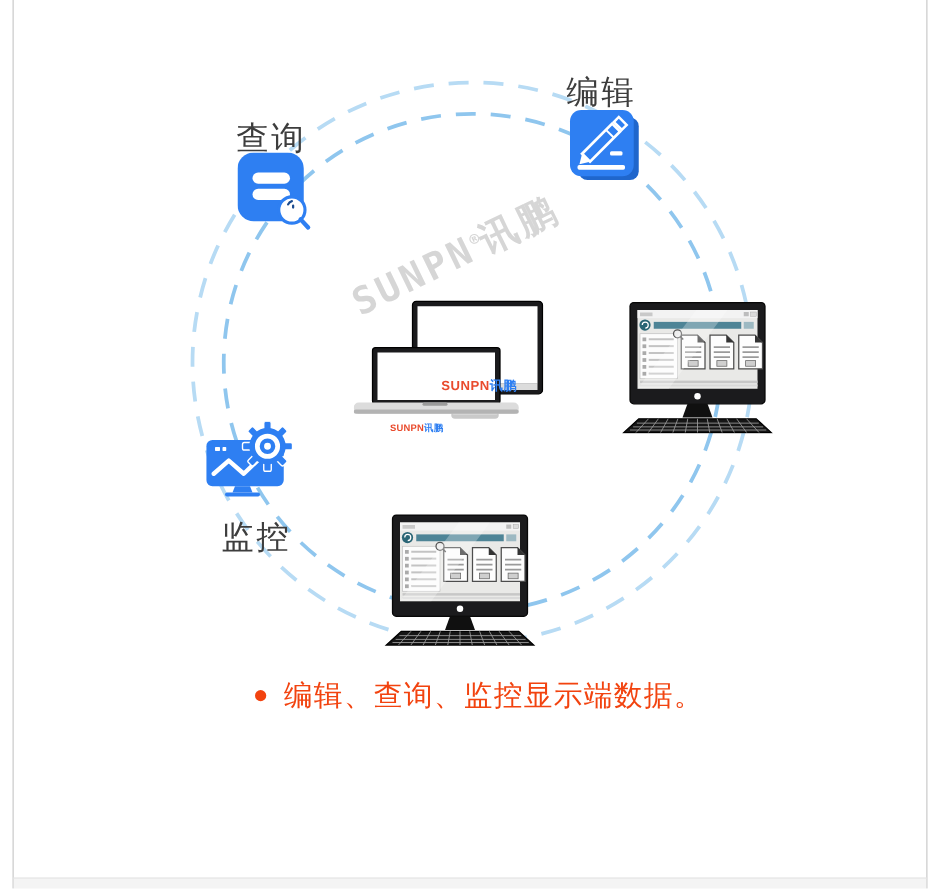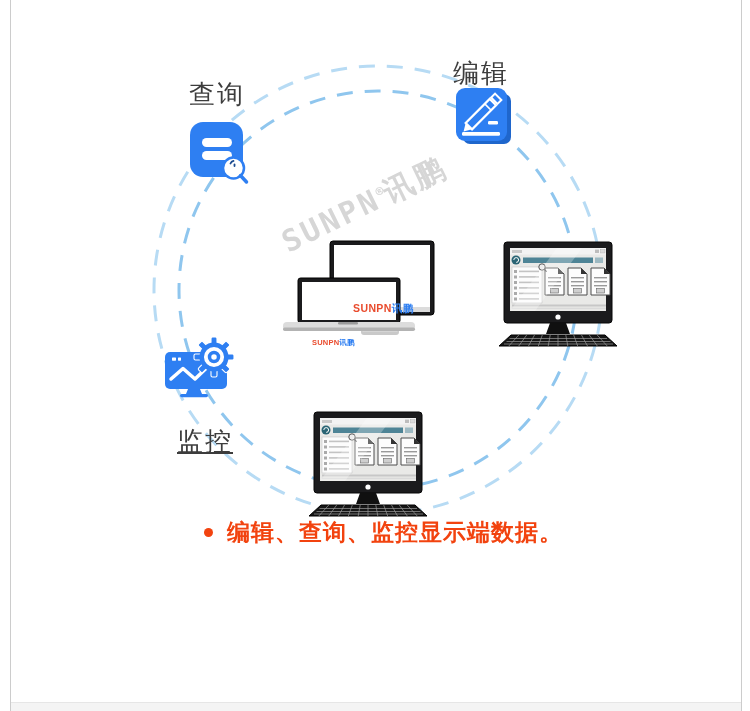--- a/index.html
+++ b/index.html
@@ -17,39 +17,39 @@
     position:absolute;left:284px;top:224px;z-index:0;
     transform:rotate(-26deg);transform-origin:0 50%;
     font-family:"DejaVu Sans Mono",monospace;font-weight:bold;
     font-size:30px;letter-spacing:3px;color:#d6d6d6;white-space:nowrap;
   }
   .watermark sup{font-size:13px;letter-spacing:0;}
   .feat-label{
     position:absolute;z-index:3;font-size:26px;color:#3d3d3d;
     letter-spacing:2px;white-space:nowrap;
   }
-  .lbl-query{left:189px;top:77px;}
+  .lbl-query{left:189px;top:93px;}
   .lbl-edit{left:453px;top:56px;}
-  .lbl-monitor{left:177px;top:424px;text-decoration:underline;}
+  .lbl-monitor{left:177px;top:412px;}
   .icon-abs{position:absolute;z-index:3;}
   .ic-query{left:190px;top:122px;}
   .ic-edit{left:455px;top:85px;}
   .ic-monitor{left:165px;top:337px;}
   .center-group{left:283px;top:238px;}
   .pc-right{left:497px;top:241px;}
   .pc-bottom{left:307px;top:411px;}
   .screen-logo{
     position:absolute;z-index:4;text-align:center;font-weight:bold;
     font-family:"Liberation Sans",sans-serif;white-space:nowrap;margin-top:44px;
   }
   .logo-desktop{left:353px;top:258px;width:56px;font-size:10.5px;letter-spacing:.4px;}
   .logo-laptop{left:312px;top:294px;width:42px;font-size:7.5px;letter-spacing:.2px;}
   .logo-en{color:#e94b2d;}
   .logo-cn{color:#2e7ff2;}
-  .bullet-list{position:absolute;left:204px;top:517px;z-index:3;font-weight:bold;}
+  .bullet-list{position:absolute;left:204px;top:541px;z-index:3;}
   .bullet-row{display:flex;align-items:center;margin-bottom:17px;}
   .bullet-dot{width:9px;height:9px;border-radius:50%;background:#f2430f;
     margin-right:14px;flex:0 0 auto;}
   .bullet-text{font-size:23px;color:#f2430f;letter-spacing:1px;white-space:nowrap;}
   .defs-hidden{position:absolute;width:0;height:0;overflow:hidden;}
 </style>
 </head>
 <body>
 
 <div class="page">

